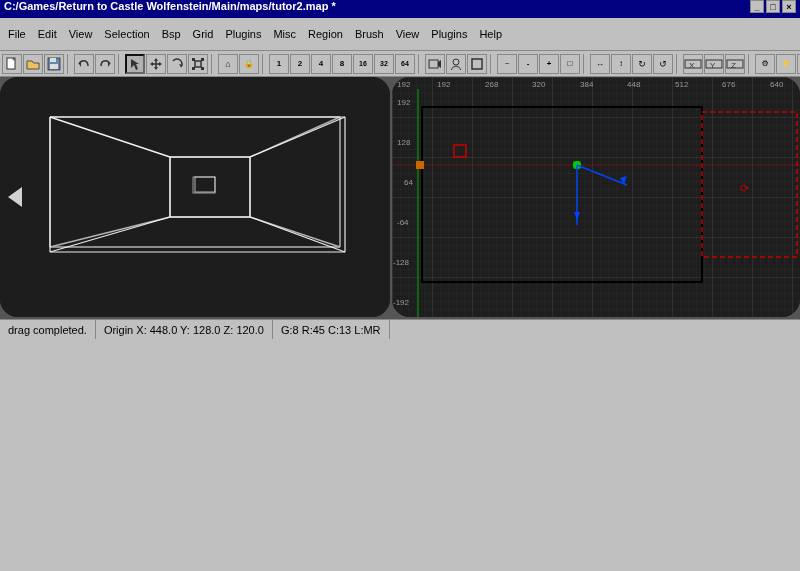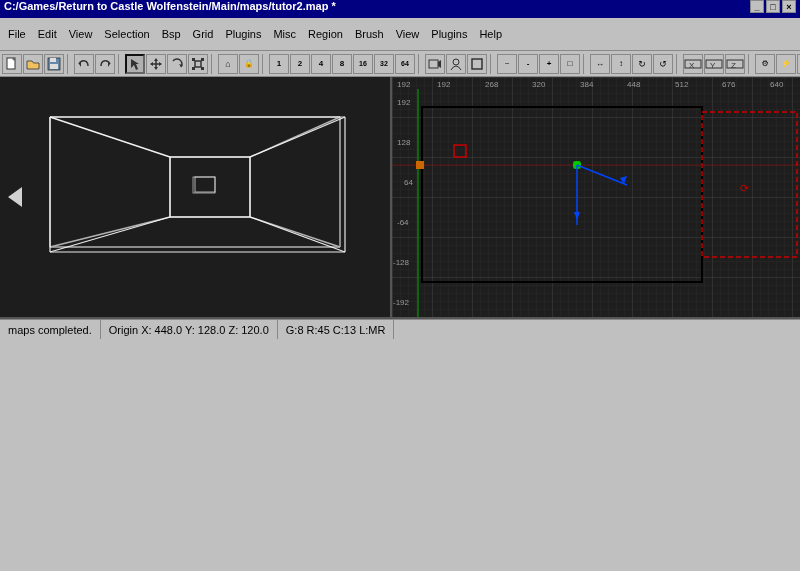--- a/index.html
+++ b/index.html
@@ -80,20 +80,21 @@
       grid-template-rows: 240px 1fr;
       flex: 1;
       background: #555;
       gap: 2px;
     }
 
     .viewport {
       background: #1a1a1a;
       position: relative;
       overflow: hidden;
+      border-radius: 18px;
     }
 
     
     #vp-3d {
       background: #2a2a2a;
       position: relative;
     }
 
     
     .vp-grid {
@@ -435,21 +436,21 @@
   </div>
 
   <div class="viewport vp-grid" id="vp-yz">
     
   </div>
 
 </div>
 
 <div id="statusbar">
   <div class="status-section">
-    <span>maps completed.</span>
+    <span>drag completed.</span>
   </div>
   <div class="status-section">
     <span>Origin X: 448.0  Y: 128.0  Z: 120.0</span>
   </div>
   <div class="status-section">
     <span>G:8 R:45 C:13 L:MR</span>
   </div>
 </div>
 
 </body></html>

